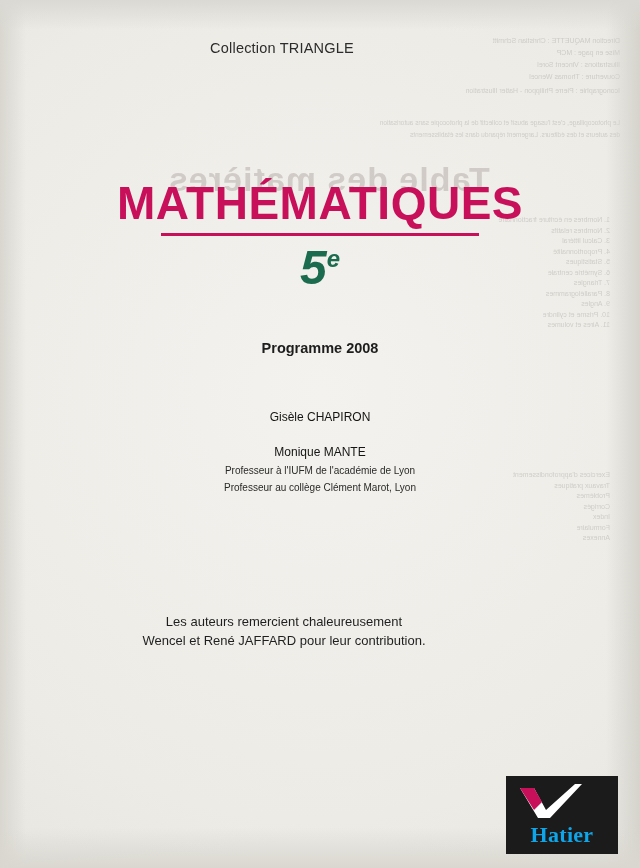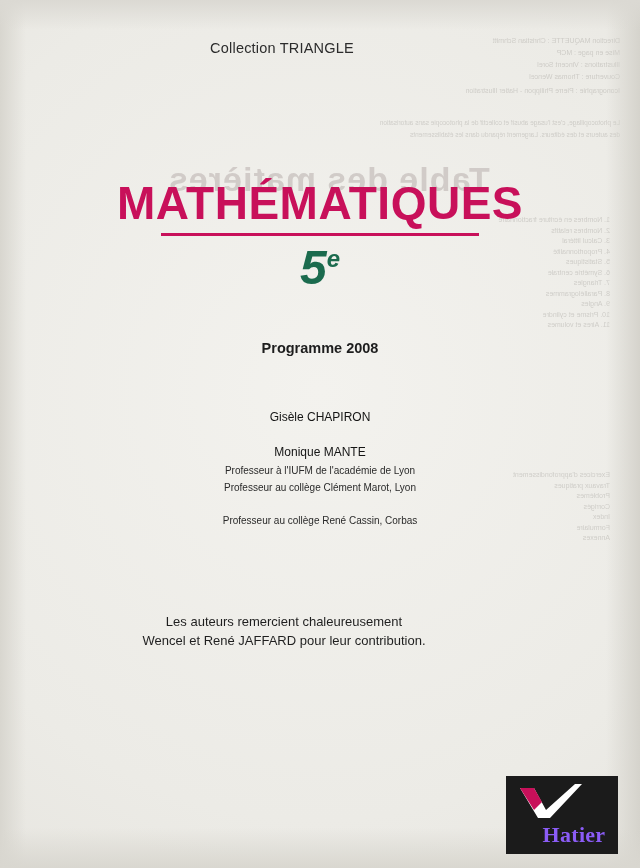--- a/index.html
+++ b/index.html
@@ -184,26 +184,25 @@
     top: 8px;
     width: 62px;
     height: 34px;
   }
   .logo-name {
     position: absolute;
     left: 0;
     bottom: 6px;
     width: 112px;
     text-align: center;
-    color: #8b5cf6;
+    color: #0ea5e9;
     font-size: 22px;
     font-weight: bold;
     letter-spacing: .3px;
     font-family: "Liberation Serif", serif;
-    margin-left: 12px;
   }
 </style>
 </head>
 <body>
 
 <div id="page">
 
   <div class="bleed-block" style="right:20px; top:36px; width:270px; text-align:left;">Direction MAQUETTE : Christian Schmitt</div>
   <div class="bleed-block" style="right:20px; top:48px; width:270px;">Mise en page : MCP</div>
   <div class="bleed-block" style="right:20px; top:60px; width:270px;">Illustrations : Vincent Sorel</div>
@@ -253,21 +252,20 @@
   <div class="authors">
     <div class="author-block">
       <div class="author-name">Gisèle CHAPIRON</div>
     </div>
     <div class="author-block">
       <div class="author-name">Monique MANTE</div>
       <div class="author-role">Professeur à l'IUFM de l'académie de Lyon</div>
       <div class="author-role">Professeur au collège Clément Marot, Lyon</div>
     </div>
     <div class="author-block">
-      <div class="author-role">Professeur au collège René Cassin, Corbas</div>
     </div>
   </div>
 
   <div class="thanks">
     <div>Les auteurs remercient chaleureusement</div>
     <div>Wencel et René JAFFARD pour leur contribution.</div>
   </div>
 
   <div class="logo">
     <svg class="logo-check" viewBox="0 0 62 34">

